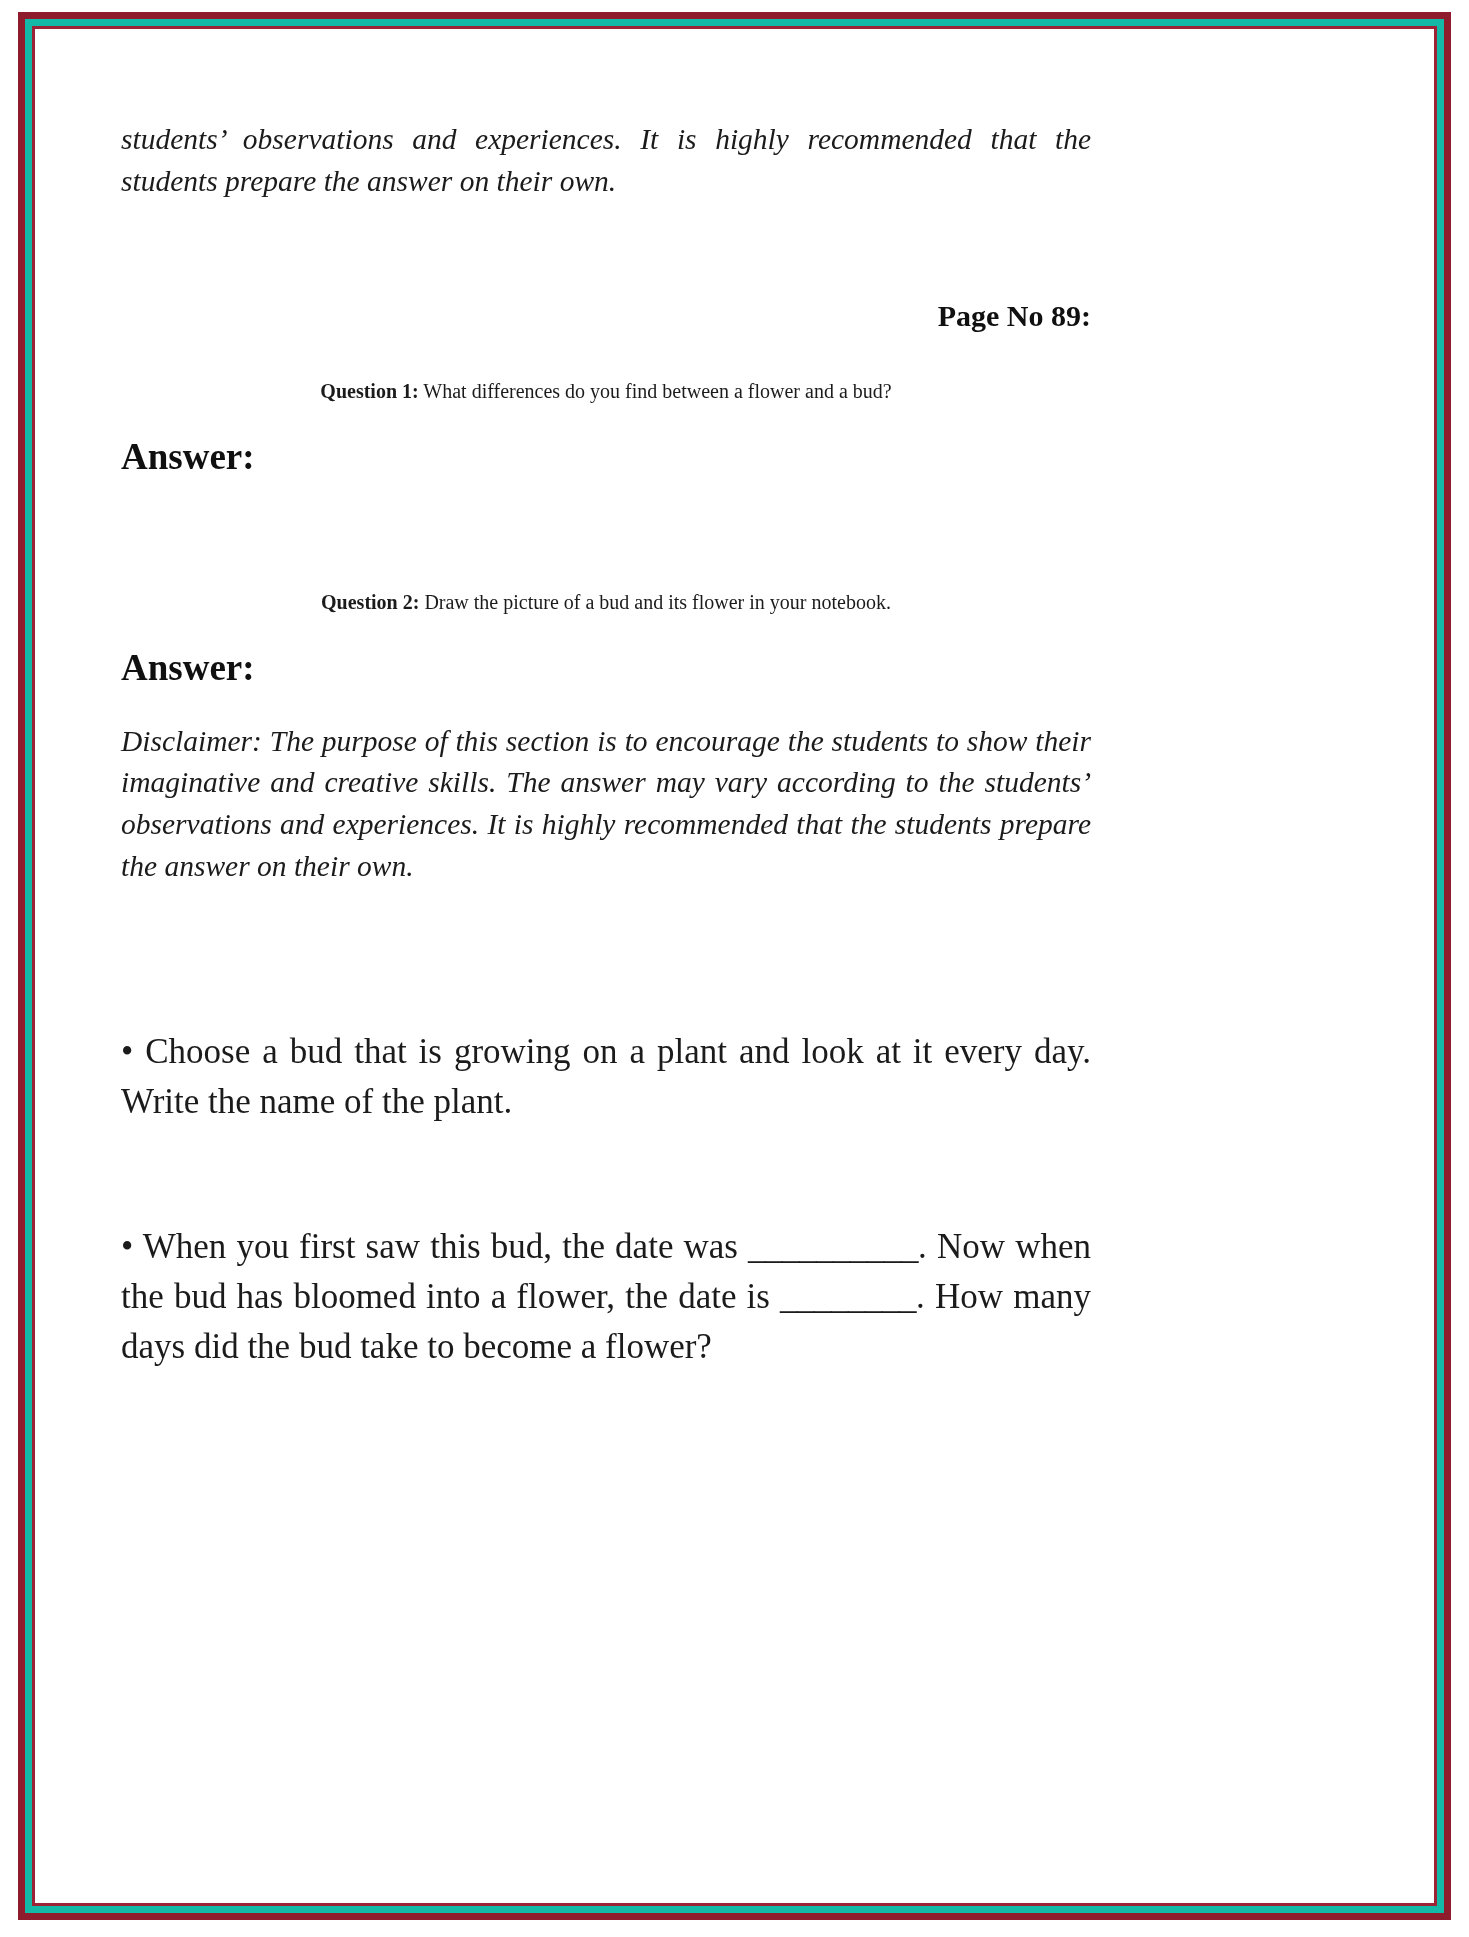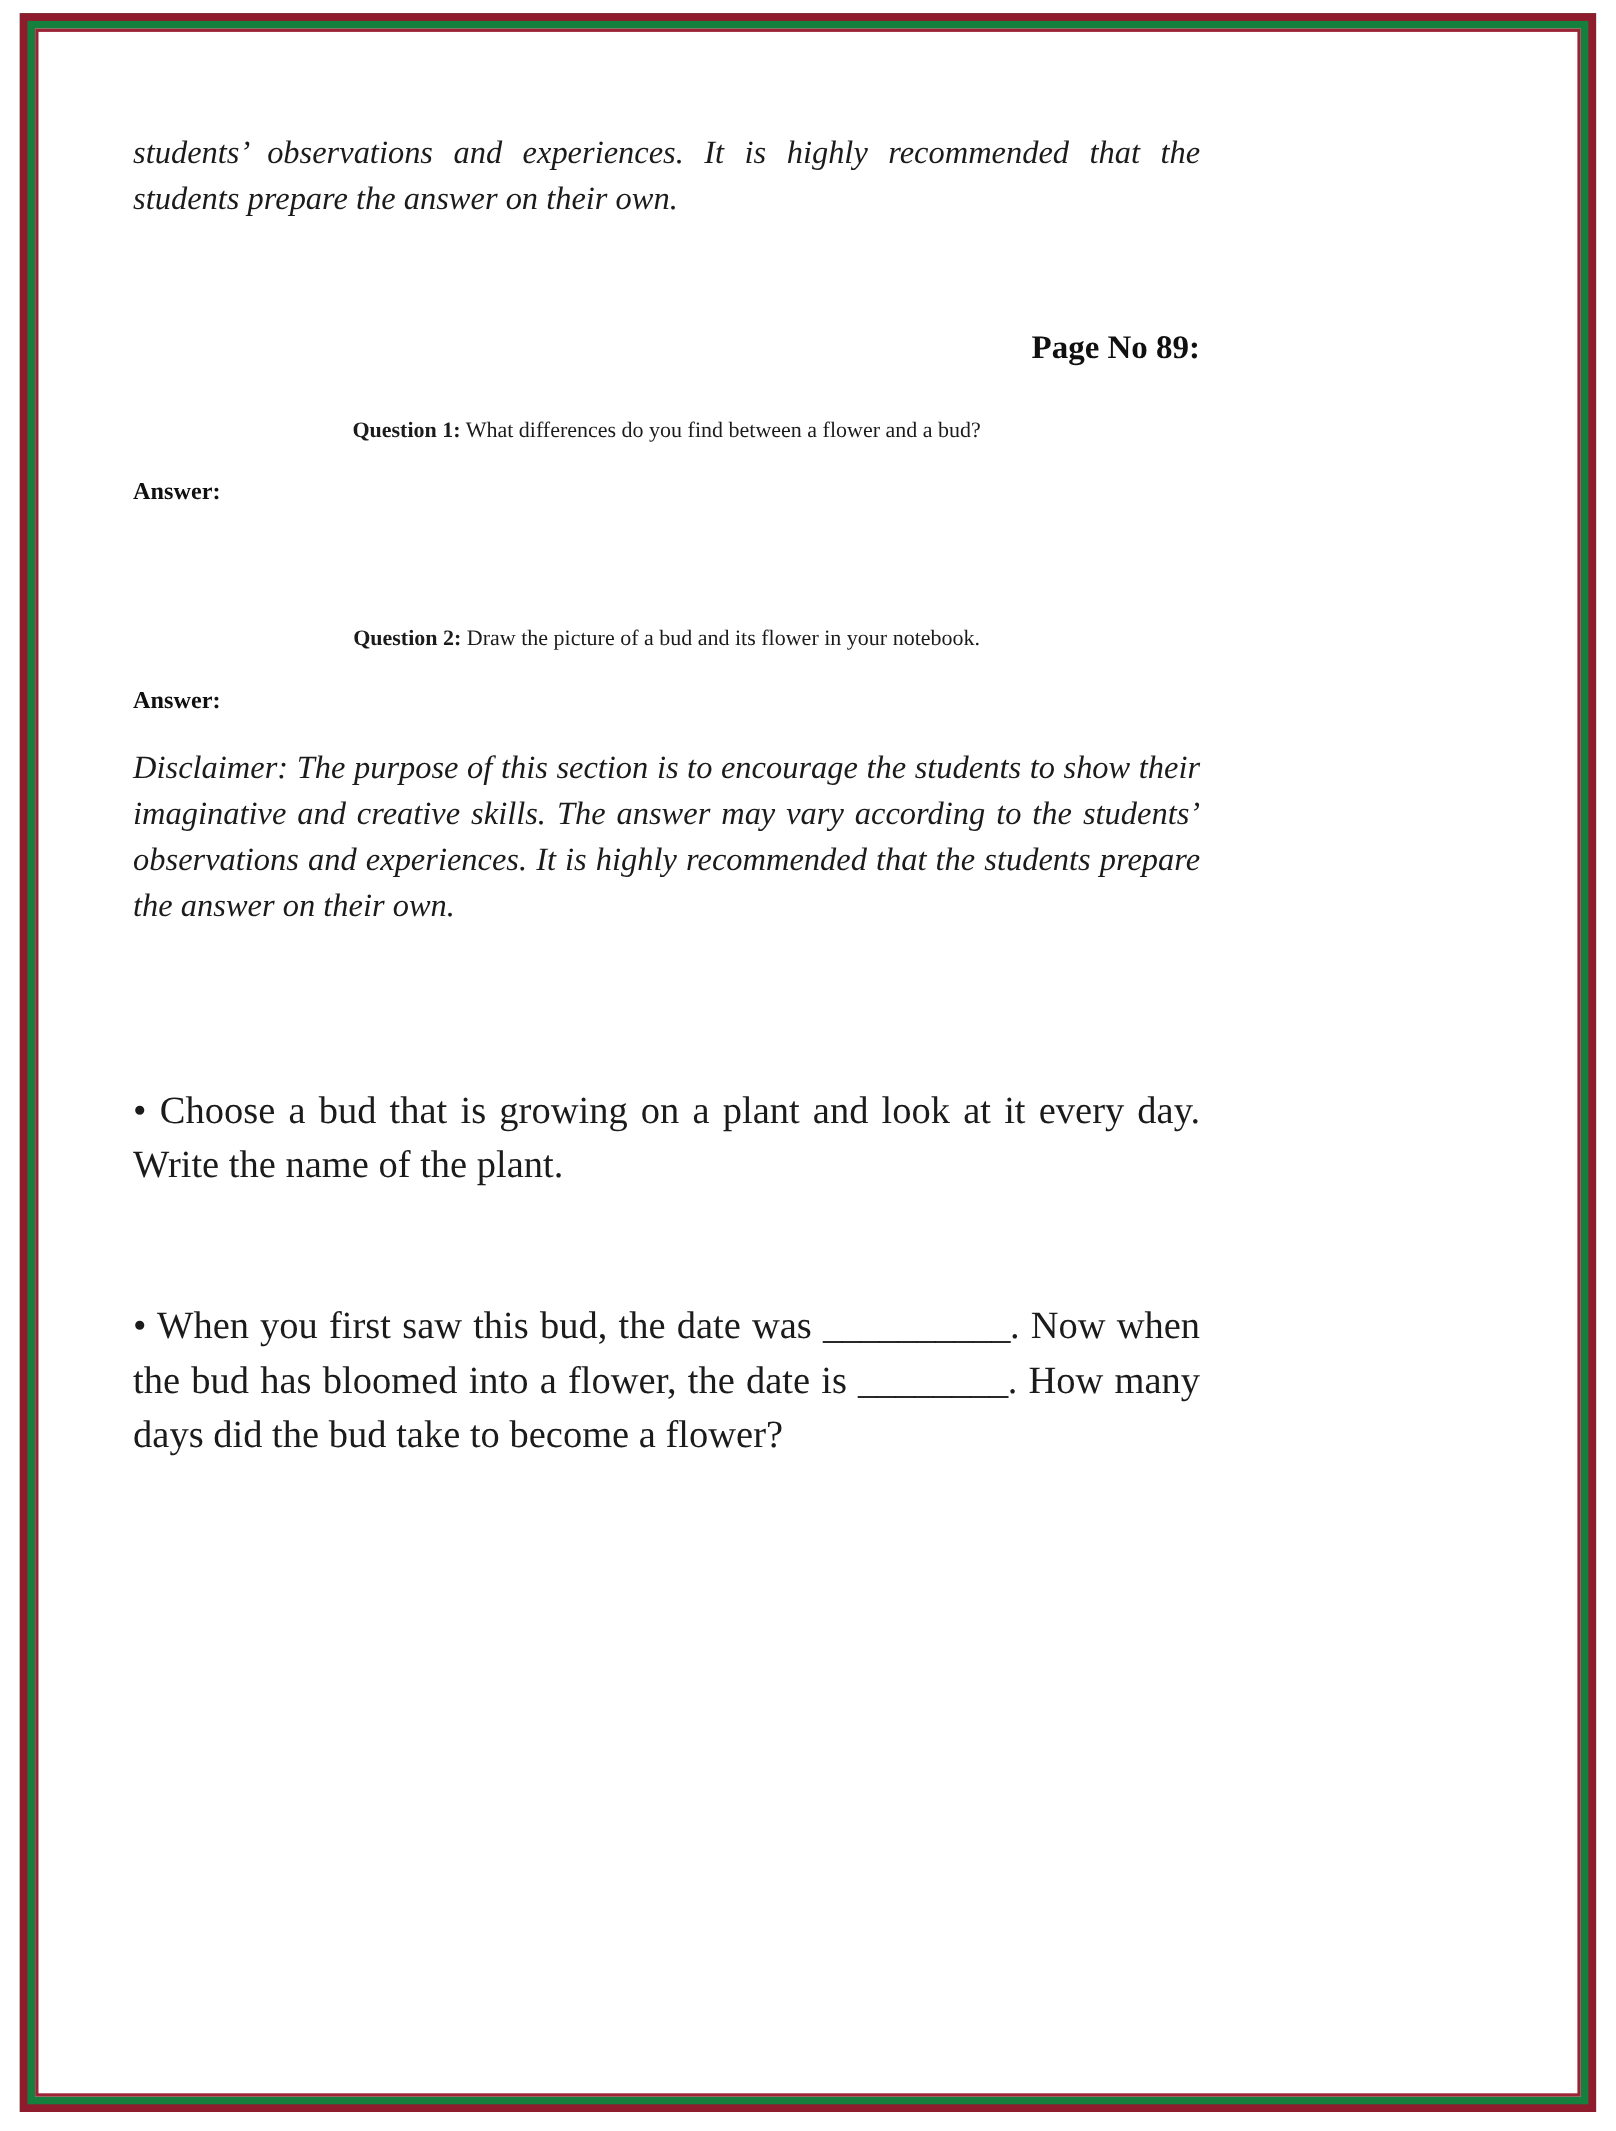--- a/index.html
+++ b/index.html
@@ -17,21 +17,21 @@
 
   
   #page-frame {
     position: absolute;
     left: 18px;
     top: 12px;
     width: 1433px;
     height: 1908px;
     box-sizing: border-box;
     border: 7px solid #8e1c2c;
-    background: #15803d;
+    background: #14b8a6;
   }
   #page-frame-inner {
     position: absolute;
     left: 7px;
     top: 7px;
     right: 7px;
     bottom: 7px;
     box-sizing: border-box;
     border: 3px solid #9b2335;
     background: #ffffff;
@@ -77,21 +77,21 @@
   }
 
   .q-line {
     font-size: 20px;
     line-height: 1.42;
     text-align: center;
     color: #1b1b1b;
   }
 
   .answer-label {
-    font-size: 22px;
+    font-size: 37px;
     font-weight: bold;
     line-height: 1.42;
     color: #101010;
   }
 
   .bullet-para {
     font-size: 35px;
     line-height: 1.42;
     text-align: justify;
     text-justify: inter-word;

